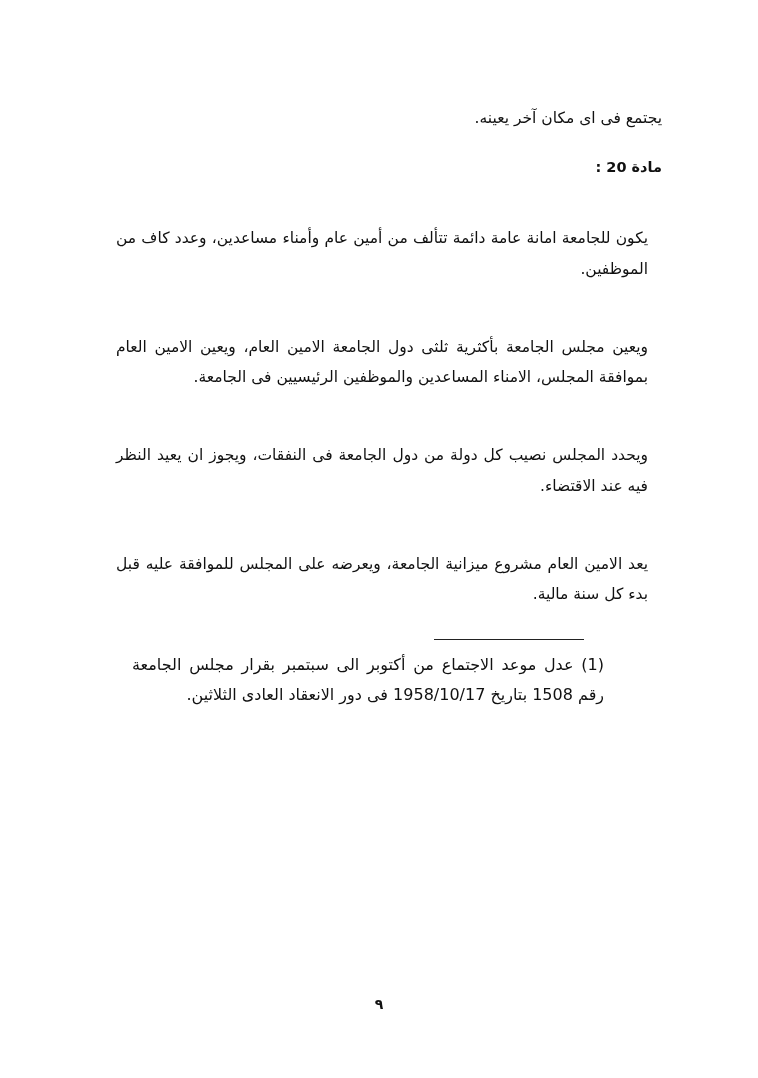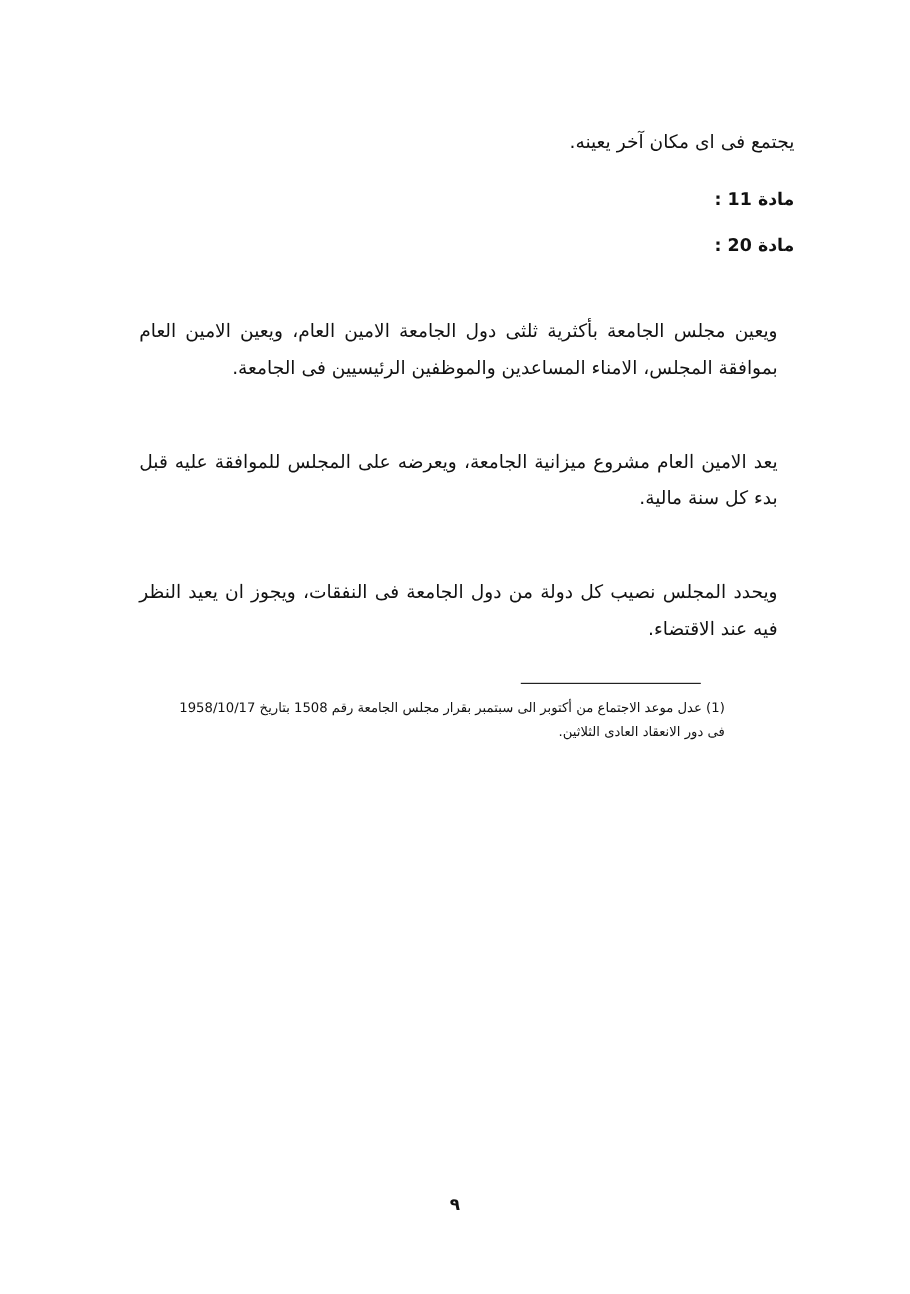--- a/index.html
+++ b/index.html
@@ -56,23 +56,22 @@
     margin-top: 48px;
   }
   .footnote-rule {
     width: 150px;
     height: 1px;
     background: #222;
     margin: 30px 0 10px auto;
     margin-right: 78px;
   }
   .footnote {
-    font-size: 11px;
+    font-size: 16px;
     line-height: 1.85;
-    text-align: right;
     margin: 0;
     padding-right: 58px;
     padding-left: 36px;
   }
   .page-number {
     position: absolute;
     bottom: 66px;
     left: 0;
     right: 0;
     text-align: center;
@@ -81,30 +80,30 @@
   }
 </style>
 </head>
 <body>
 
 <div class="page">
   <div class="content">
 
     <p class="lead-line indent-left">يجتمع فى اى مكان آخر يعينه.</p>
 
-    <h2 class="article-head">مادة 11 :</h2>
 
     <h2 class="article-head">مادة 20 :</h2>
     <div class="block">
+      <p class="para indent-right indent-left">يكون للجامعة امانة عامة دائمة تتألف من أمين عام وأمناء مساعدين، وعدد كاف من الموظفين.</p>
       <p class="para indent-right indent-left">ويعين مجلس الجامعة بأكثرية ثلثى دول الجامعة الامين العام، ويعين الامين العام بموافقة المجلس، الامناء المساعدين والموظفين الرئيسيين فى الجامعة.</p>
     </div>
 
     <div class="block">
+      <p class="para indent-right indent-left">ويحدد المجلس نصيب كل دولة من دول الجامعة فى النفقات، ويجوز ان يعيد النظر فيه عند الاقتضاء.</p>
       <p class="para indent-right indent-left">يعد الامين العام مشروع ميزانية الجامعة، ويعرضه على المجلس للموافقة عليه قبل بدء كل سنة مالية.</p>
-      <p class="para indent-right indent-left">ويحدد المجلس نصيب كل دولة من دول الجامعة فى النفقات، ويجوز ان يعيد النظر فيه عند الاقتضاء.</p>
     </div>
 
     <div class="footnote-rule"></div>
     <p class="footnote">(1) عدل موعد الاجتماع من أكتوبر الى سبتمبر بقرار مجلس الجامعة رقم 1508 بتاريخ 1958/10/17 فى دور الانعقاد العادى الثلاثين.</p>
   </div>
 
   <div class="page-number">٩</div>
 </div>
 
 </body></html>

